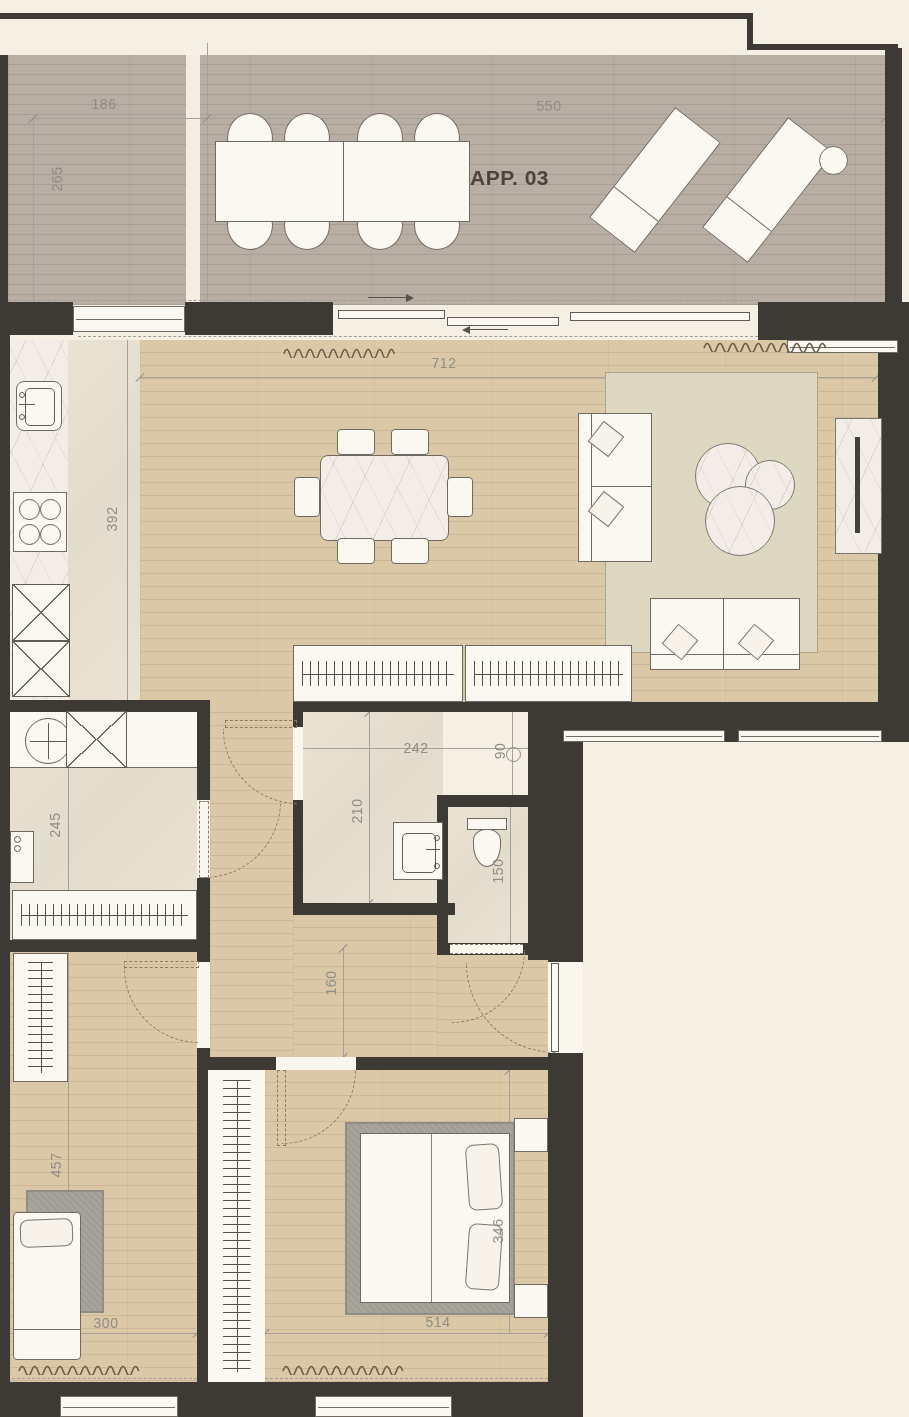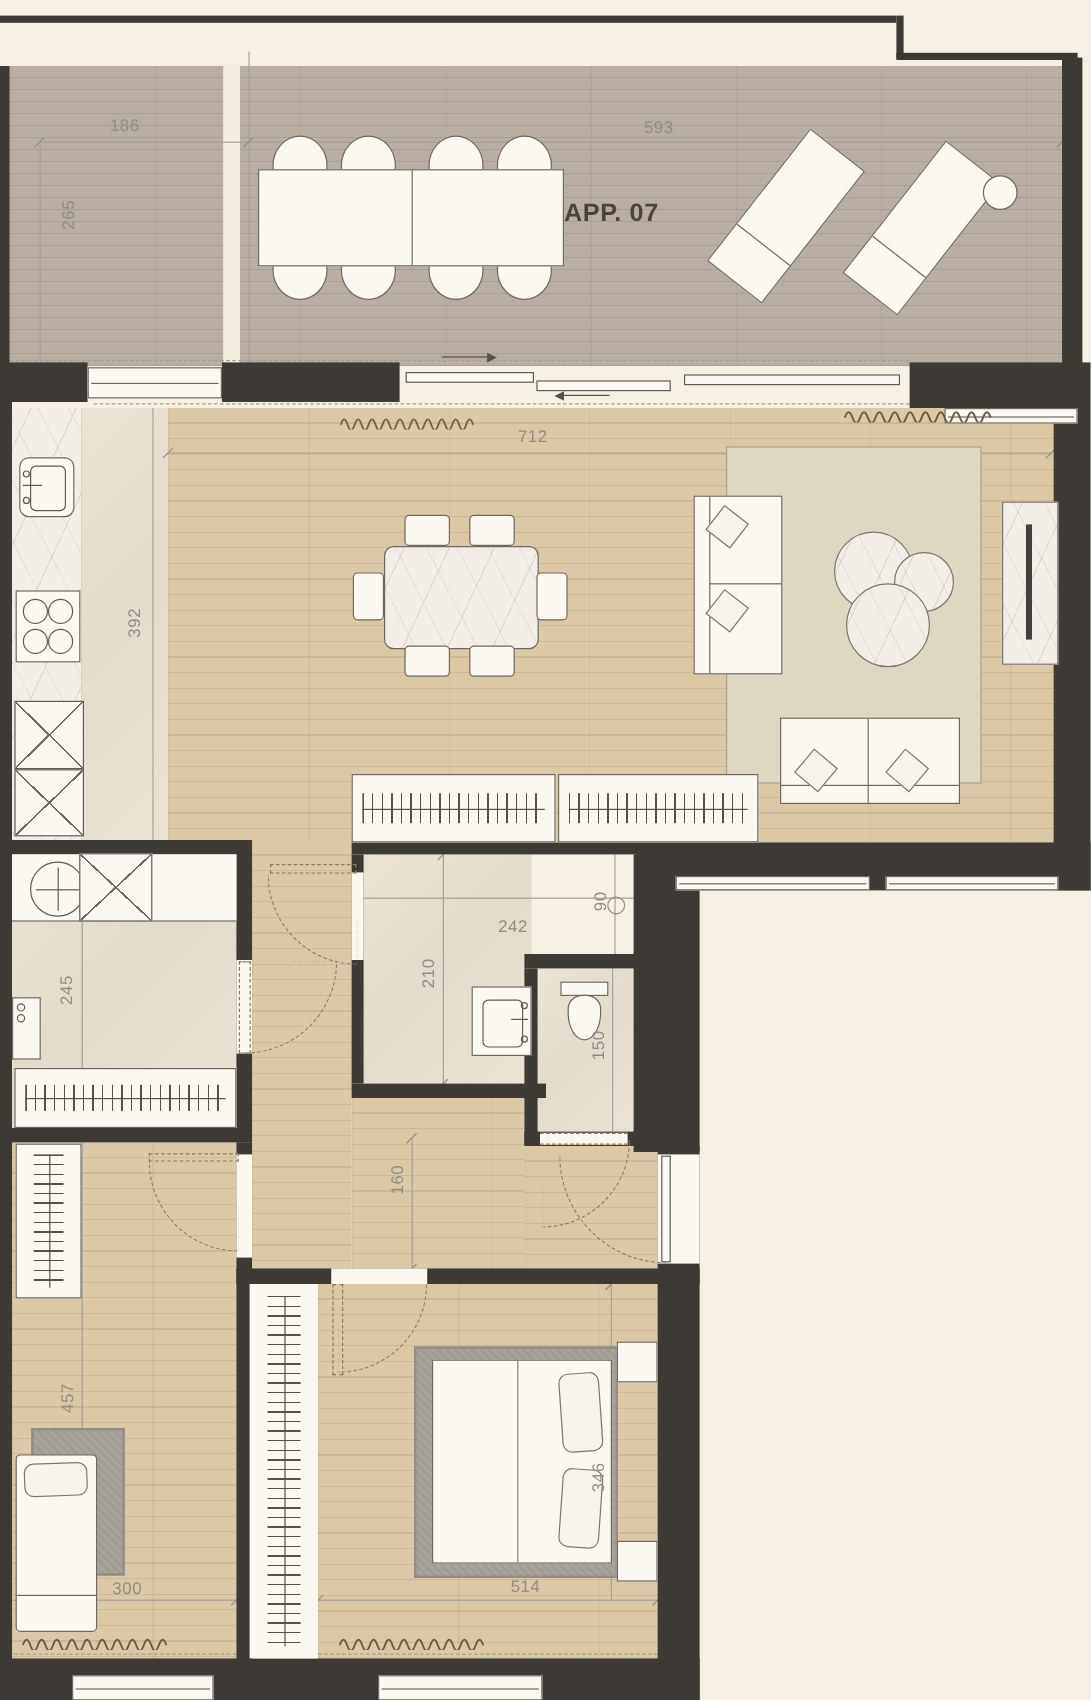--- a/index.html
+++ b/index.html
@@ -271,28 +271,28 @@
   <div class="arc tl" style="left:204px;top:801px;width:77px;height:77px;"></div>
   <div class="leaf" style="left:199px;top:801px;width:10px;height:77px;"></div>
   <div class="arc tr" style="left:124px;top:968px;width:75px;height:75px;"></div>
   <div class="leaf" style="left:124px;top:961px;width:75px;height:7px;"></div>
   <div class="arc tl" style="left:282px;top:1070px;width:74px;height:74px;"></div>
   <div class="leaf" style="left:277px;top:1070px;width:9px;height:76px;"></div>
   <div class="arc tl" style="left:452px;top:950px;width:73px;height:73px;"></div>
   <div class="arc tr" style="left:466px;top:963px;width:90px;height:90px;"></div>
   <div class="leafsolid" style="left:551px;top:963px;width:8px;height:89px;"></div>
 
-  <div class="title" style="left:470px;top:166px;">APP. 07</div>
+  <div class="title" style="left:470px;top:166px;">APP. 03</div>
   <div class="dim" style="left:80px;top:96px;">186</div>
-  <div class="dim" style="left:525px;top:98px;">593</div>
+  <div class="dim" style="left:525px;top:98px;">550</div>
   <div class="dim v" style="left:33px;top:171px;">265</div>
   <div class="dim" style="left:420px;top:355px;">712</div>
   <div class="dim v" style="left:88px;top:511px;">392</div>
   <div class="dim v" style="left:31px;top:817px;">245</div>
-  <div class="dim" style="left:392px;top:764px;text-align:right;">242</div>
+  <div class="dim" style="left:392px;top:740px;">242</div>
   <div class="dim v" style="left:333px;top:803px;">210</div>
   <div class="dim v" style="left:476px;top:743px;">90</div>
   <div class="dim v" style="left:474px;top:863px;">150</div>
   <div class="dim v" style="left:307px;top:975px;">160</div>
   <div class="dim v" style="left:32px;top:1157px;">457</div>
   <div class="dim" style="left:82px;top:1315px;">300</div>
   <div class="dim" style="left:414px;top:1314px;">514</div>
   <div class="dim v" style="left:474px;top:1223px;">346</div>
 
 </div>

